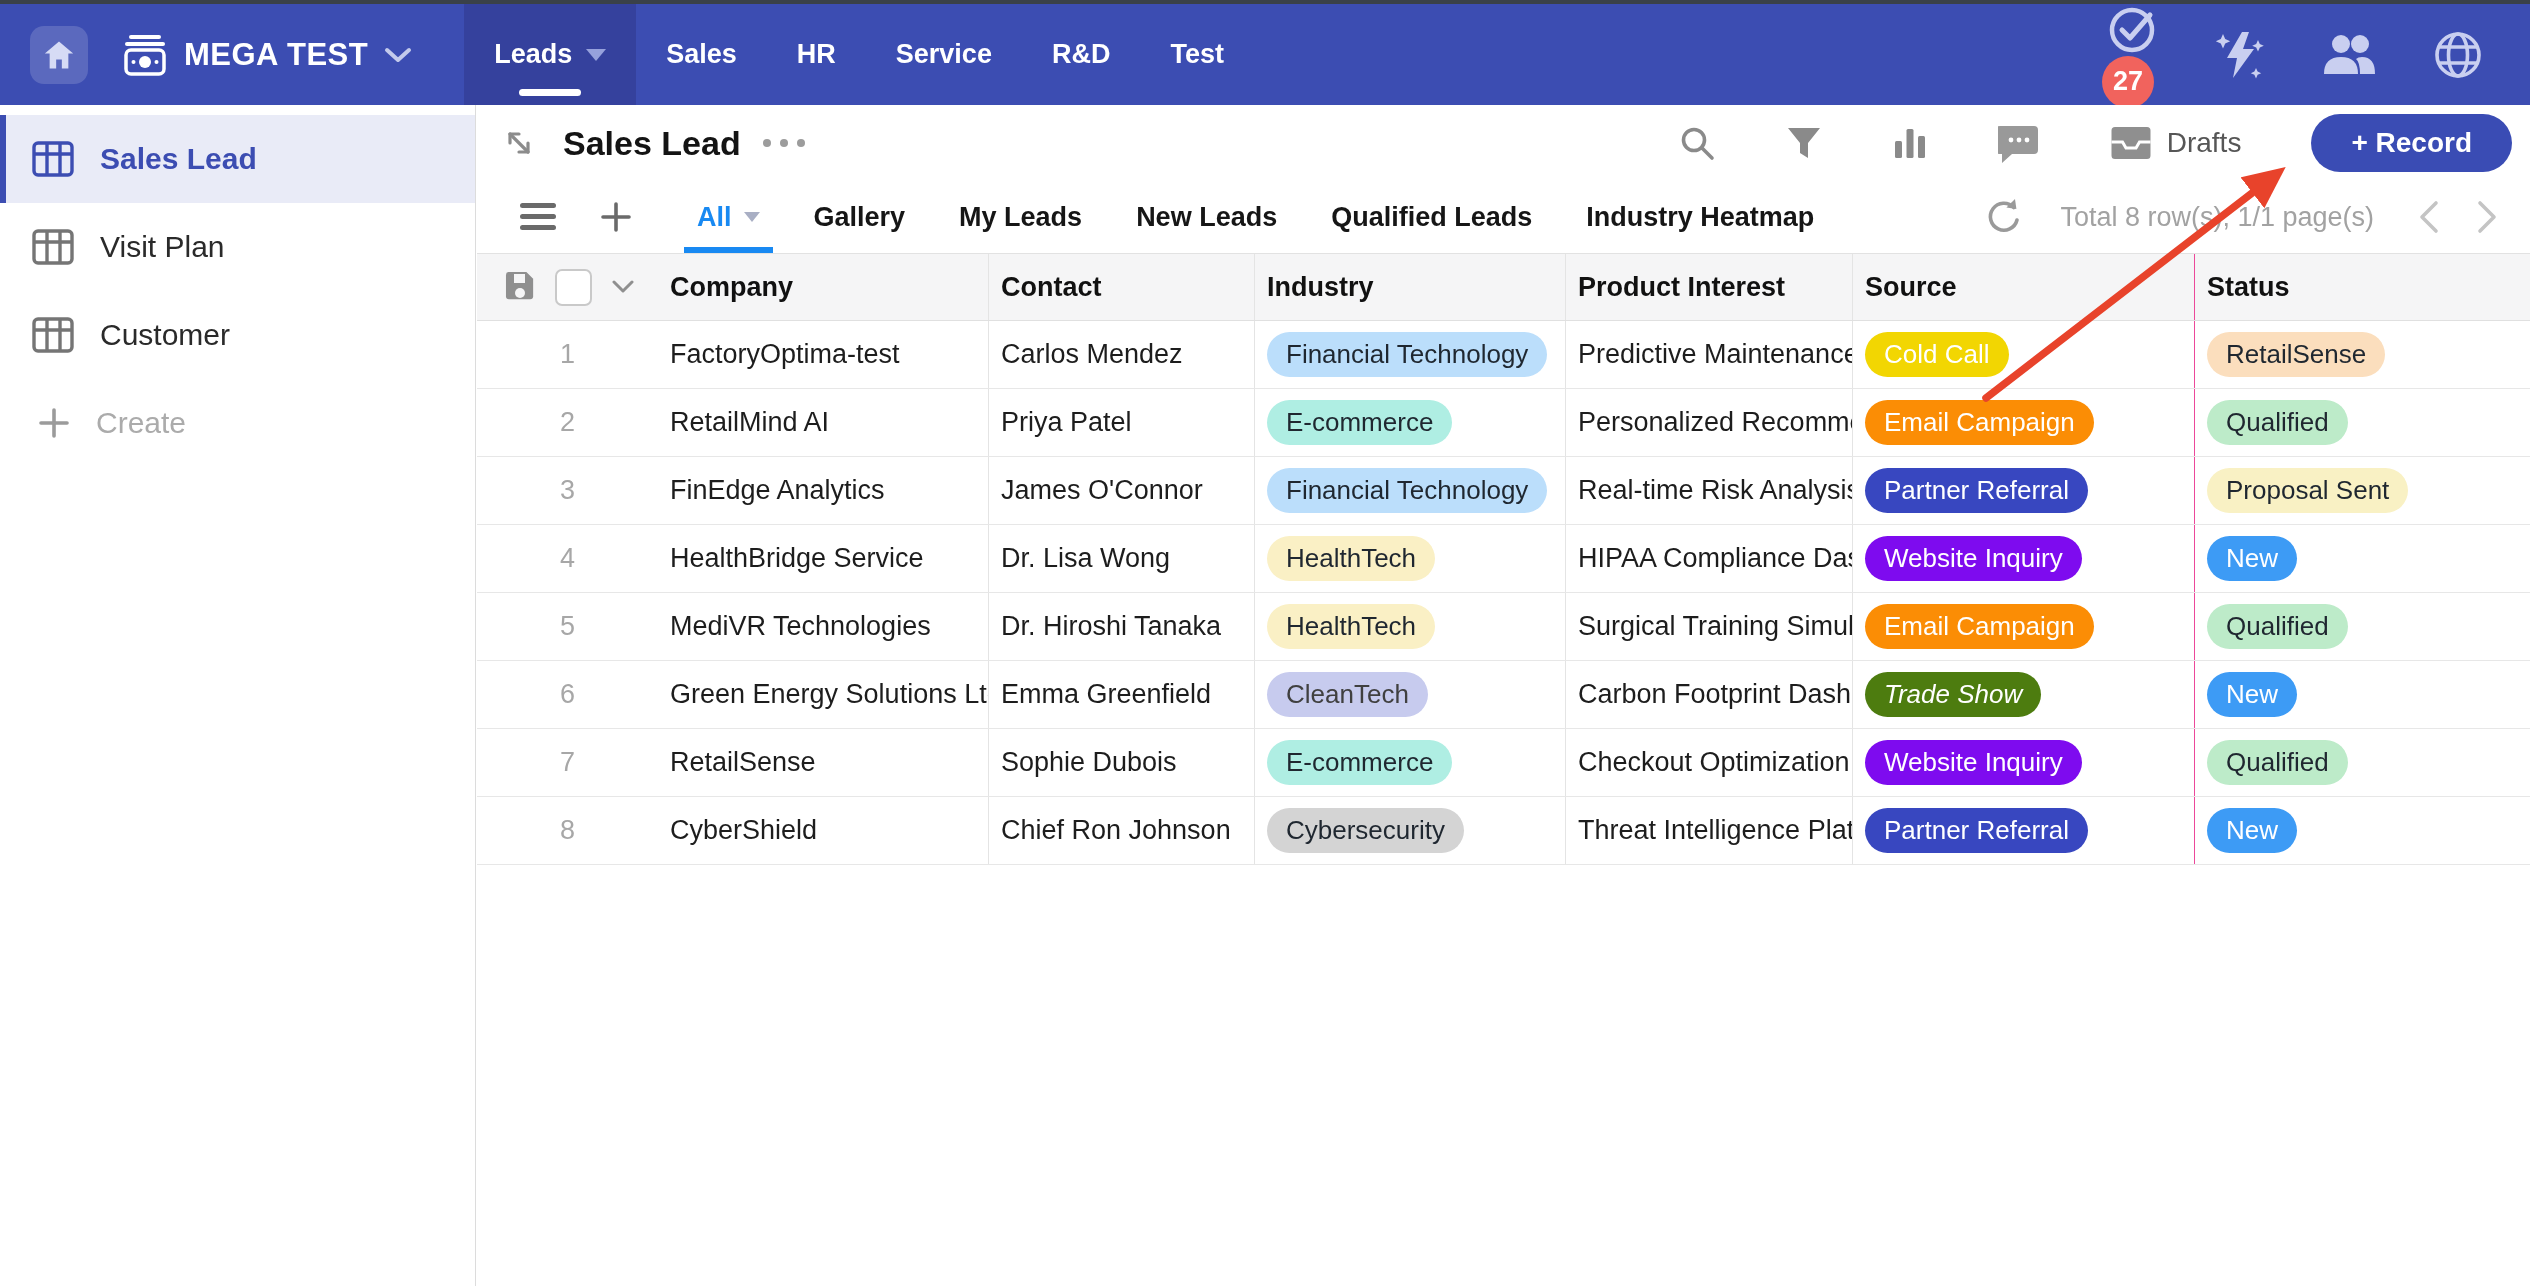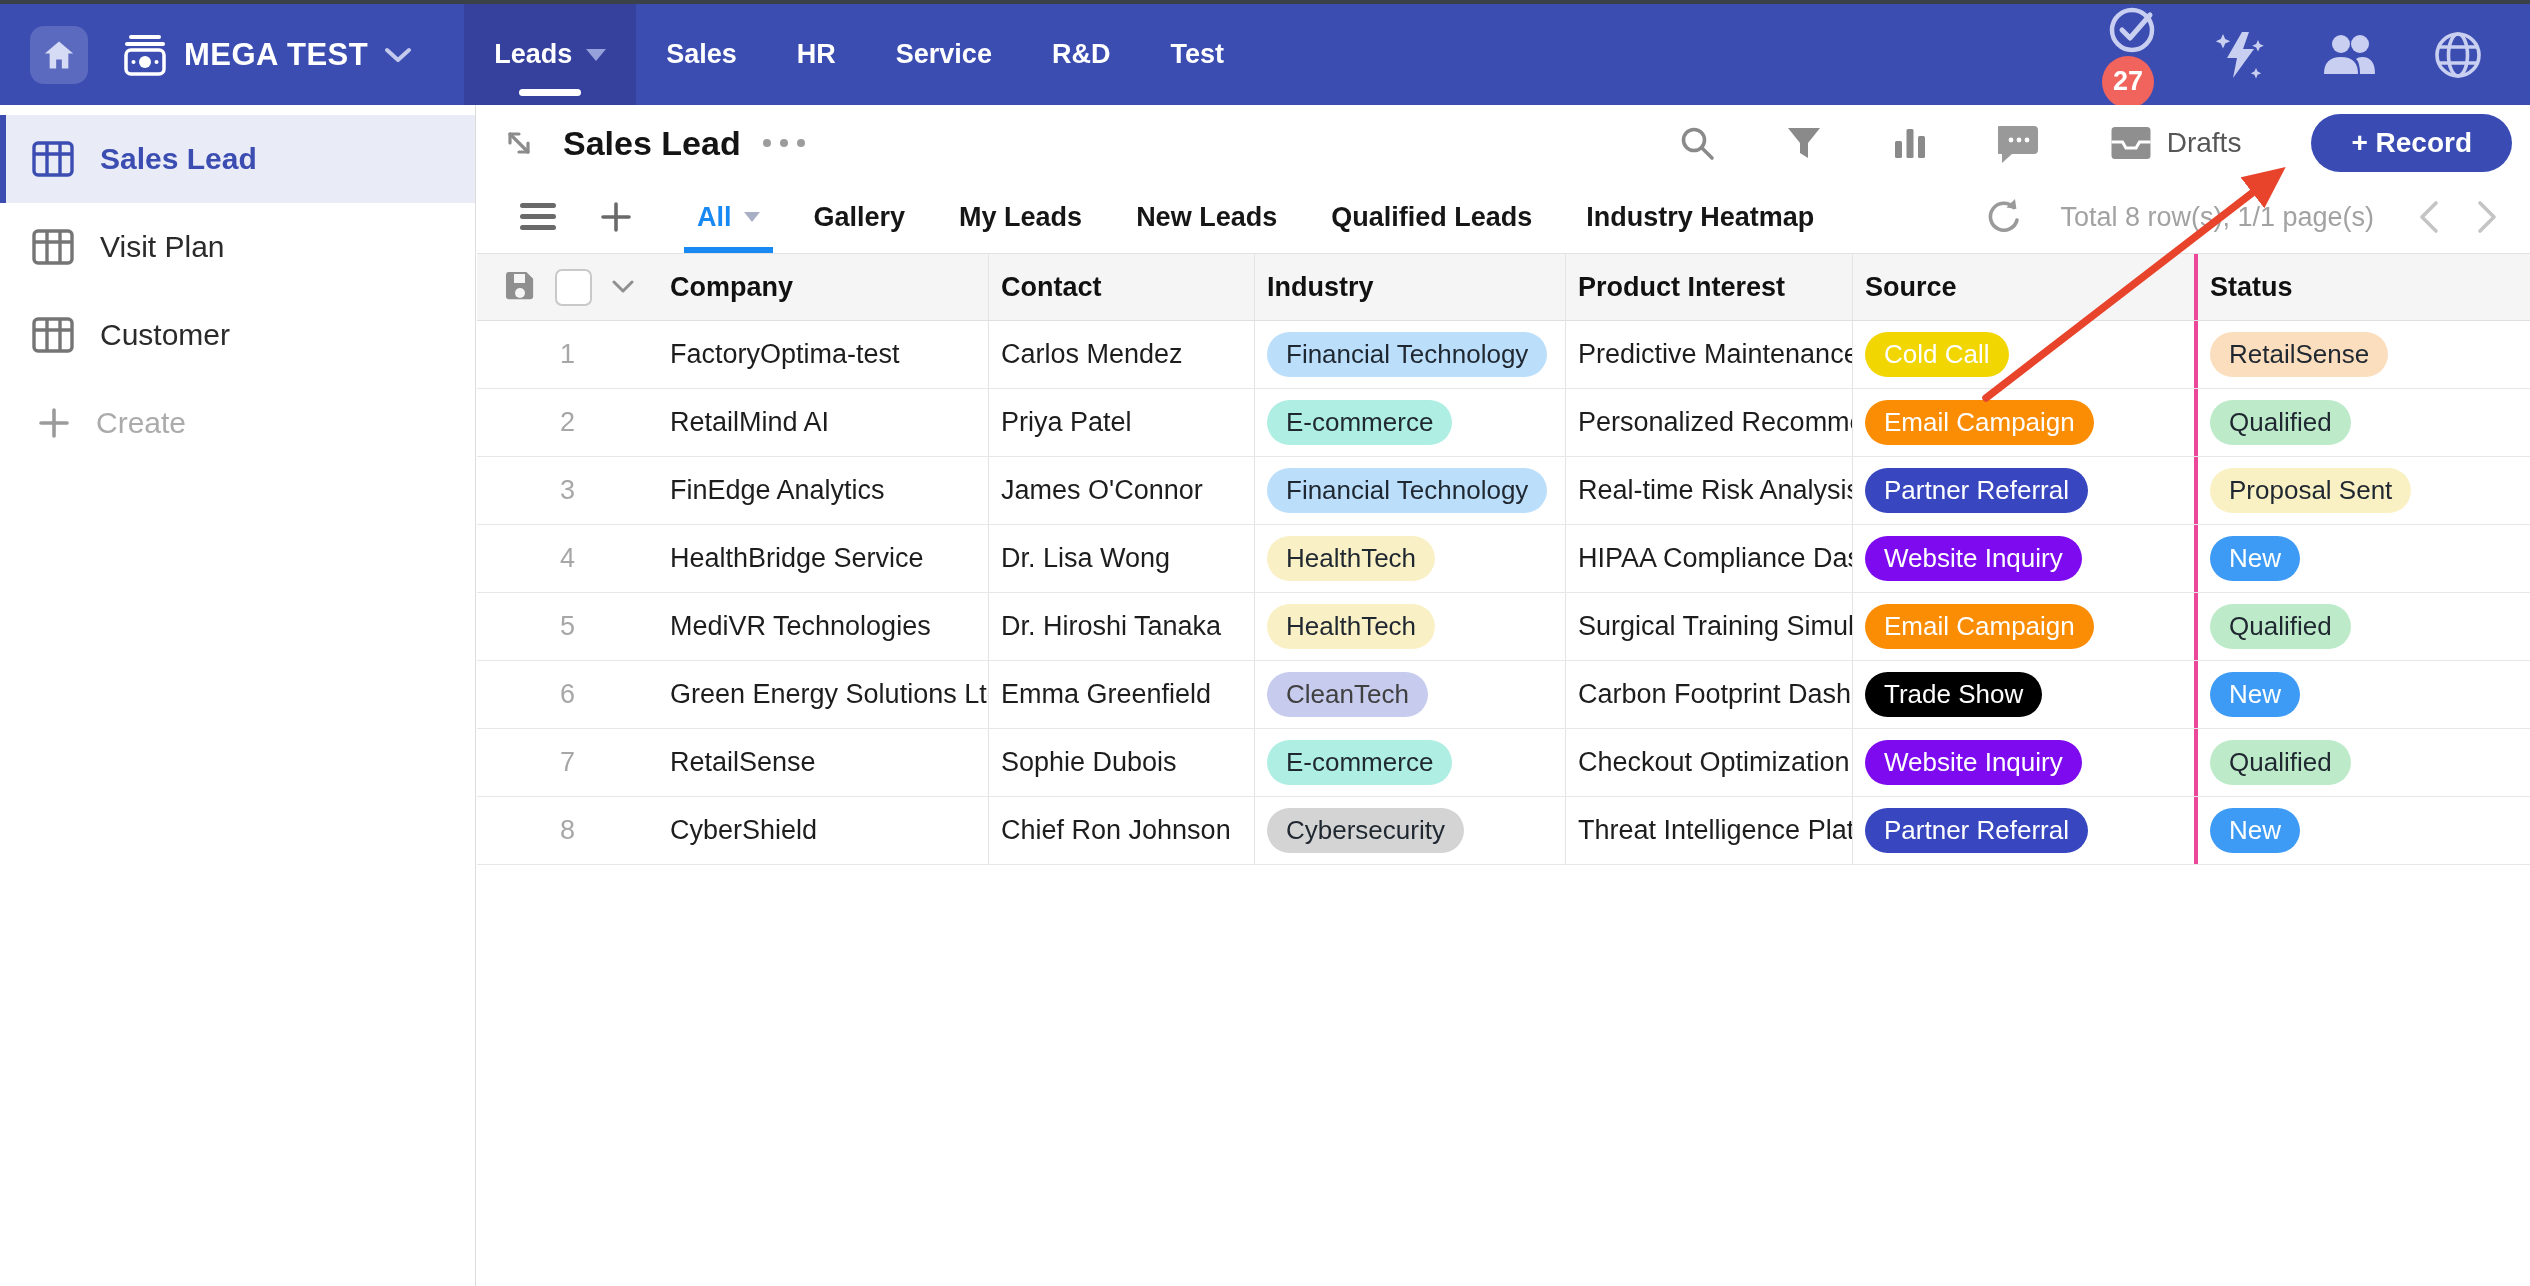--- a/index.html
+++ b/index.html
@@ -70,21 +70,21 @@
   .thead{height:67px;background:#F5F5F6;border-bottom:1px solid #E0E0E0;display:flex;box-sizing:border-box;}
   .tr{display:flex;height:68px;border-bottom:1px solid #E7E7E7;background:#fff;box-sizing:border-box;}
   .td,.th{box-sizing:border-box;display:flex;align-items:center;padding:0 12px;overflow:hidden;white-space:nowrap;}
   .th{font-size:27px;font-weight:700;color:#111;cursor:pointer;}
   .td{font-size:27px;color:#1D1D1D;cursor:default;}
   .c-company{flex:0 0 330px;}
   .c-contact{flex:0 0 266px;border-left:1px solid #E4E4E4;}
   .c-industry{flex:0 0 311px;border-left:1px solid #E4E4E4;}
   .c-product{flex:0 0 287px;border-left:1px solid #E4E4E4;}
   .c-source{flex:0 0 342px;border-left:1px solid #E4E4E4;}
-  .c-status{flex:1;border-left:4px solid #ec4899;}
+  .c-status{flex:1;border-left:1px solid #ec4899;}
   .gutter-head{display:flex;align-items:center;gap:20px;padding-left:28px;flex:0 0 181px;box-sizing:border-box;}
   .checkbox{width:33px;height:33px;border:2.5px solid #C9C9C9;border-radius:7px;background:#fff;cursor:pointer;}
   .rownum{flex:0 0 181px;display:flex;align-items:center;justify-content:center;color:#A7A7A7;font-size:27px;}
   .chip{display:inline-flex;align-items:center;height:45px;padding:0 19px;border-radius:23px;font-size:26px;
     max-width:286px;overflow:hidden;white-space:nowrap;text-overflow:ellipsis;display:inline-block;line-height:45px;}
   
   .arrow-overlay{position:absolute;left:0;top:0;pointer-events:none;z-index:60;}
 </style>
 </head>
 <body>
@@ -449,21 +449,21 @@
   </div>
         <div class="tr">
     <span class="rownum">6</span>
     <div class="td c-company">Green Energy Solutions Ltd.</div>
     <div class="td c-contact">Emma Greenfield</div>
     <div class="td c-industry">
             <span class="chip" style="background: rgb(199, 203, 238); color: #404040;">CleanTech</span>
           </div>
     <div class="td c-product">Carbon Footprint Dashboard</div>
     <div class="td c-source">
-            <span class="chip" style="background: #000000; color: rgb(255, 255, 255);">Trade Show</span>
+            <span class="chip" style="background: #4d7c0f; color: rgb(255, 255, 255); font-style: italic;">Trade Show</span>
           </div>
     <div class="td c-status">
             <span class="chip" style="background: rgb(61, 155, 245); color: rgb(255, 255, 255);">New</span>
           </div>
   </div>
         <div class="tr">
     <span class="rownum">7</span>
     <div class="td c-company">RetailSense</div>
     <div class="td c-contact">Sophie Dubois</div>
     <div class="td c-industry">

